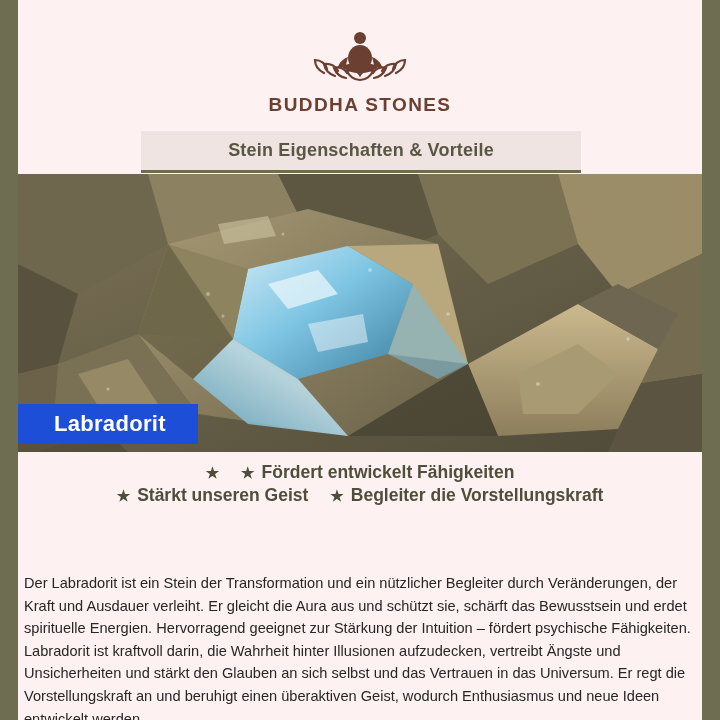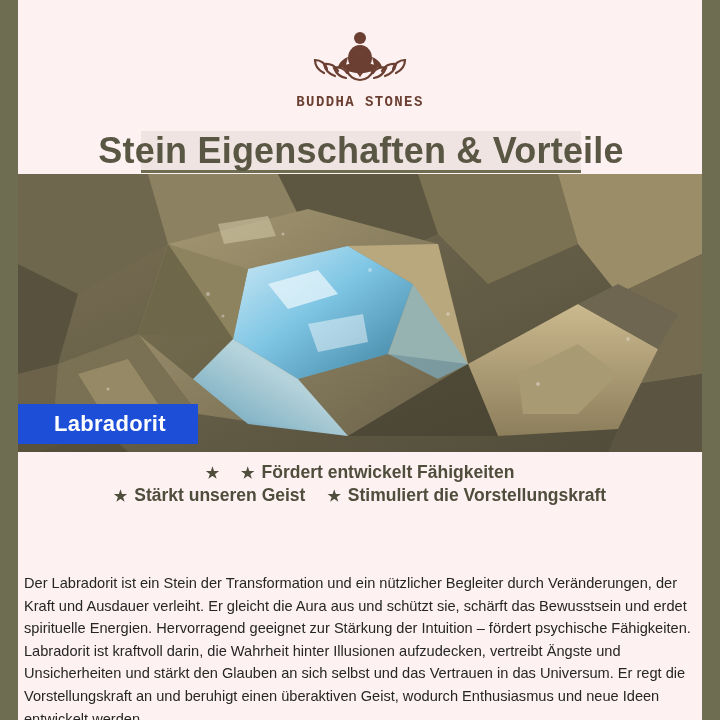--- a/index.html
+++ b/index.html
@@ -30,42 +30,42 @@
     top: 26px; left: 0; right: 0;
     height: 96px;
     display: flex;
     flex-direction: column;
     align-items: center;
     justify-content: flex-start;
   }
   .logo-mark { width: 140px; height: 66px; display: block; }
   .brand-text {
     margin-top: 2px;
-    font-size: 14px;
+    font-size: 19px;
     letter-spacing: 1.4px;
     font-weight: bold;
     color: #6b3f32;
-    font-family: Liberation Mono, monospace;
+    font-family: Liberation Sans, sans-serif;
   }
 
   
   .title-band {
     position: absolute;
     top: 131px;
     left: 141px;
     width: 440px;
     height: 42px;
     background: #efe4e1;
     border-bottom: 3px solid #6f6d51;
     display: flex;
     align-items: center;
     justify-content: center;
   }
   .title-band .title-text {
-    font-size: 36px;
+    font-size: 18px;
     font-weight: bold;
     color: #595744;
     letter-spacing: 0.2px;
     white-space: nowrap;
   }
 
   
   .hero {
     position: absolute;
     top: 174px;
@@ -269,20 +269,20 @@
         <span>Fördert entwickelt Fähigkeiten</span>
       </div>
     </div>
     <div class="benefit-row">
       <div class="benefit">
         <span class="star">★</span>
         <span>Stärkt unseren Geist</span>
       </div>
       <div class="benefit">
         <span class="star">★</span>
-        <span>Stimuliert die Vorstellungskraft</span>
+        <span>Begleiter die Vorstellungskraft</span>
       </div>
     </div>
   </div>
 
   <p class="body-text">Der Labradorit ist ein Stein der Transformation und ein nützlicher Begleiter durch Veränderungen, der Kraft und Ausdauer verleiht. Er gleicht die Aura aus und schützt sie, schärft das Bewusstsein und erdet spirituelle Energien. Hervorragend geeignet zur Stärkung der Intuition – fördert psychische Fähigkeiten. Labradorit ist kraftvoll darin, die Wahrheit hinter Illusionen aufzudecken, vertreibt Ängste und Unsicherheiten und stärkt den Glauben an sich selbst und das Vertrauen in das Universum. Er regt die Vorstellungskraft an und beruhigt einen überaktiven Geist, wodurch Enthusiasmus und neue Ideen entwickelt werden.</p>
 
 </div>
 
 </body></html>

